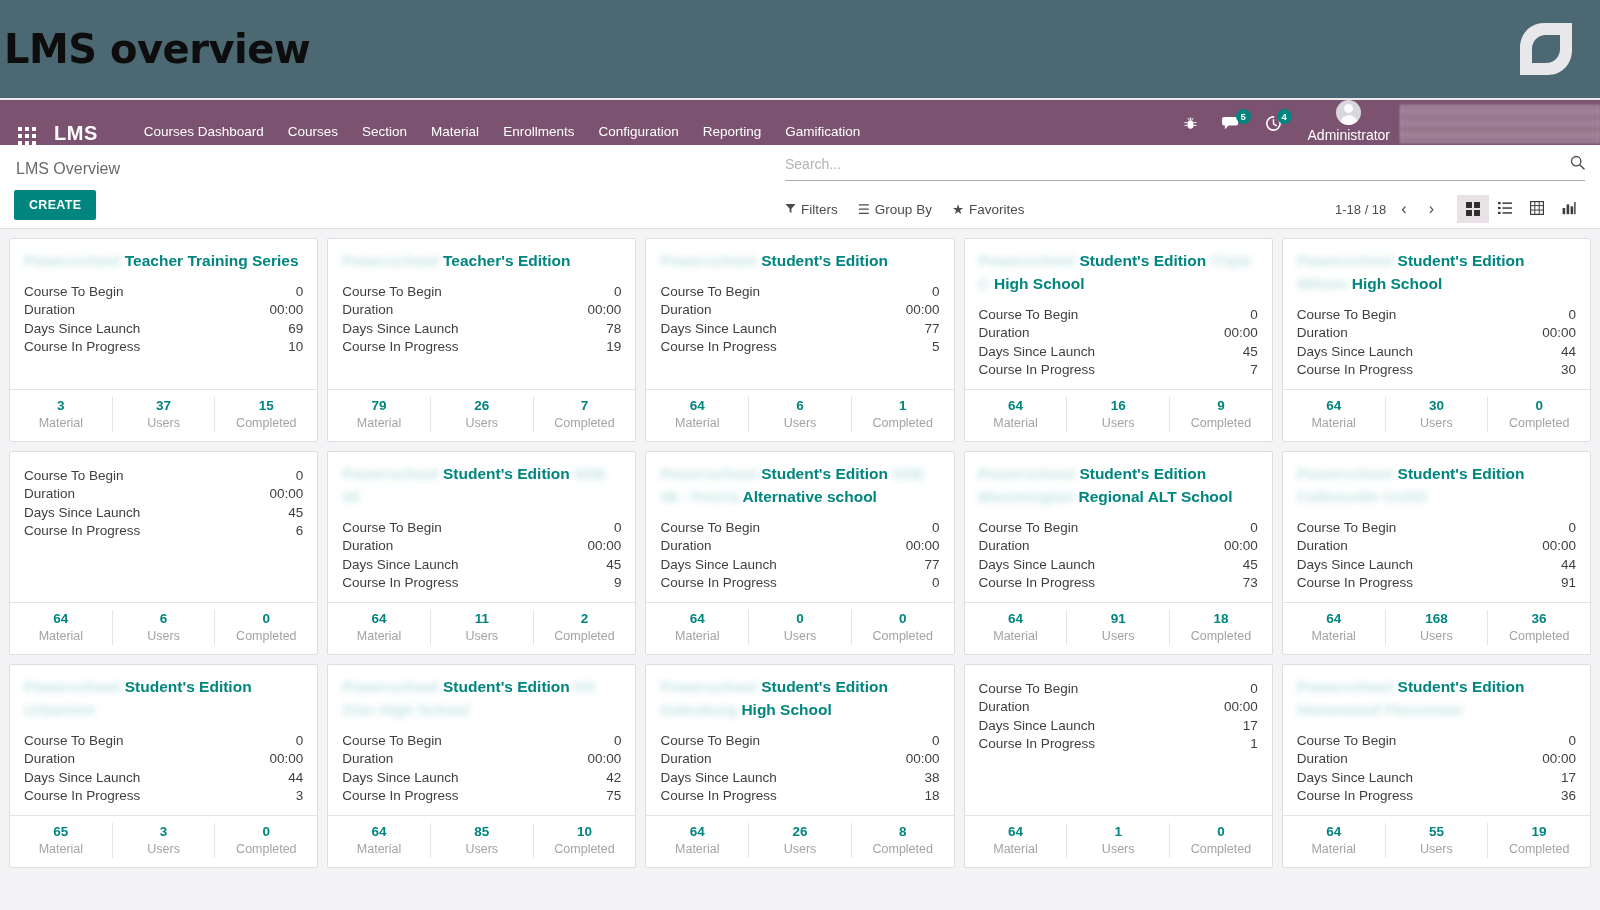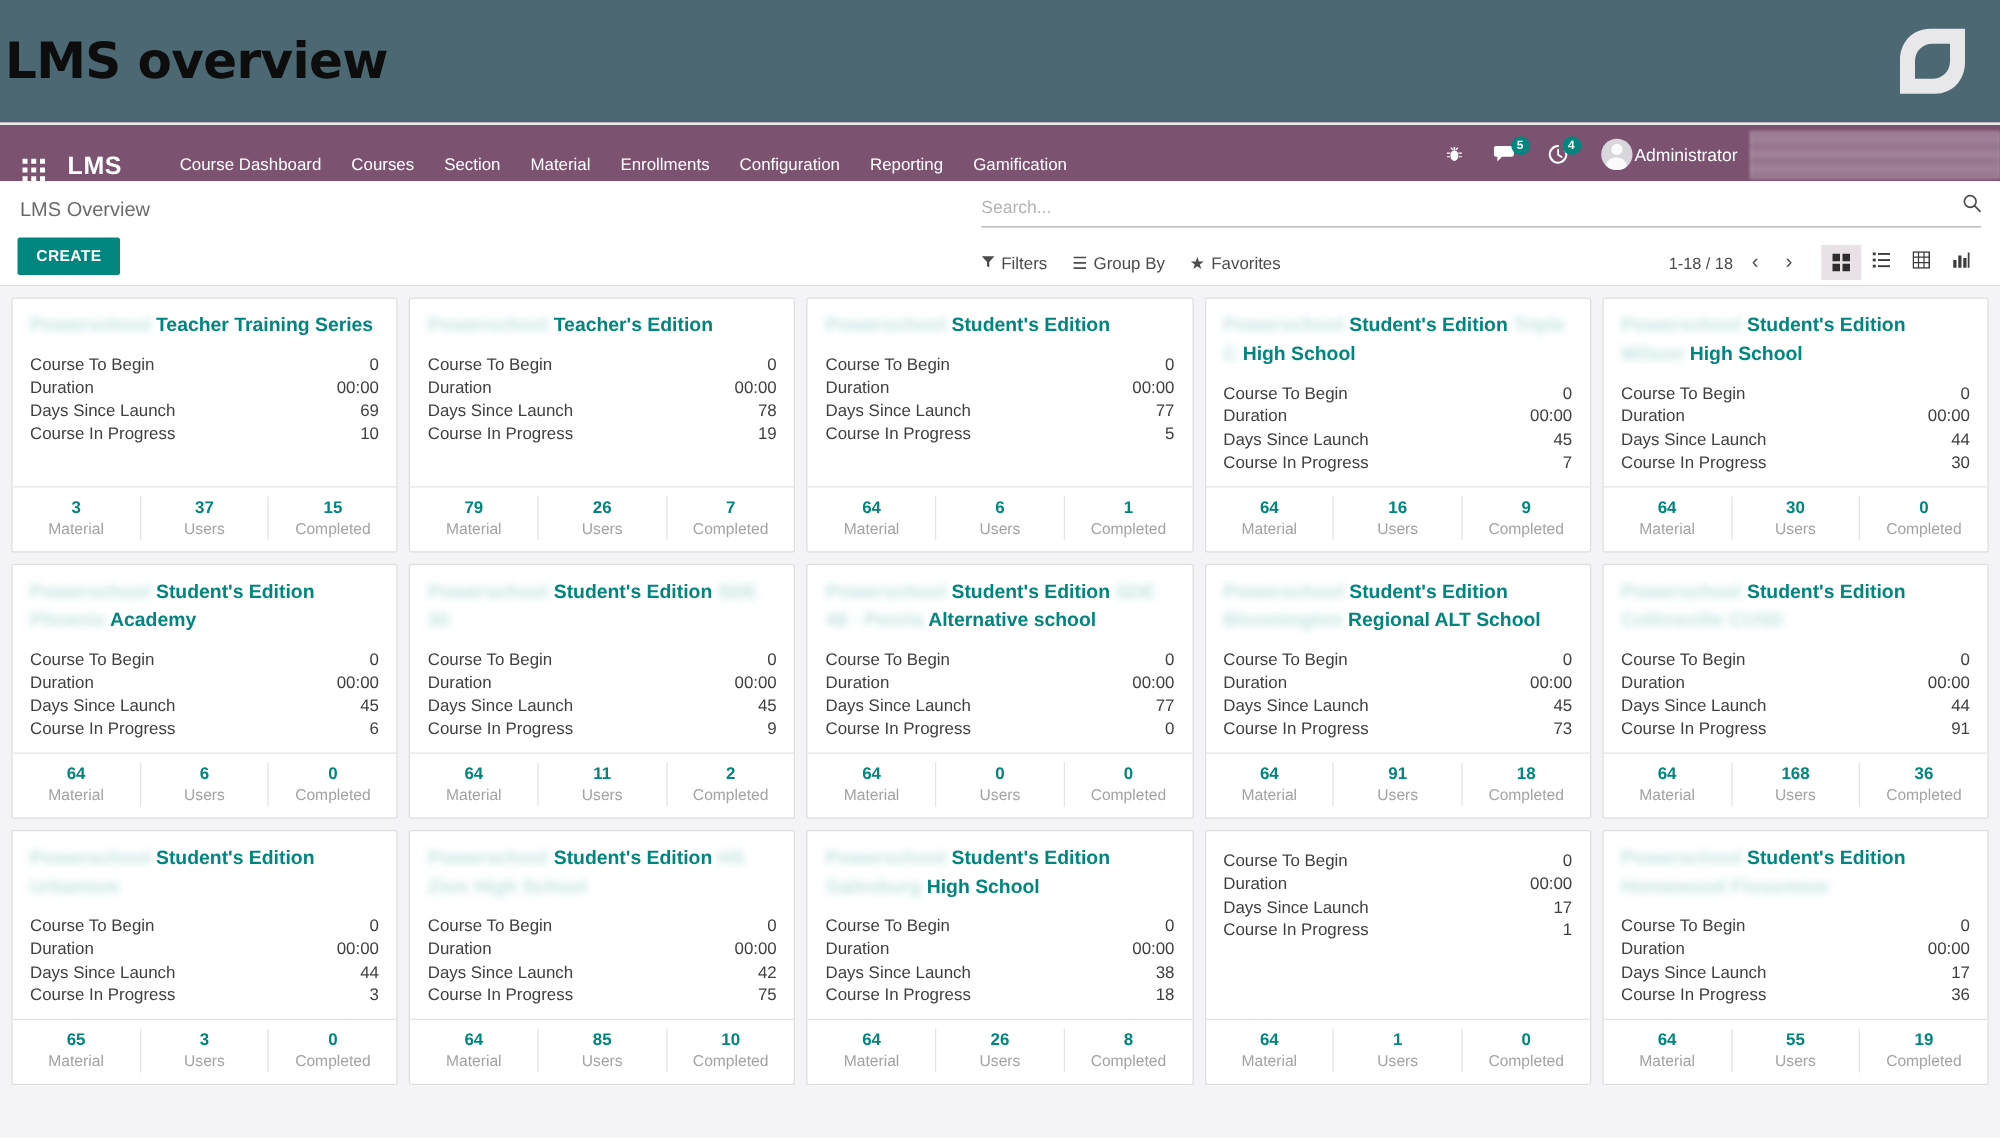--- a/index.html
+++ b/index.html
@@ -101,20 +101,21 @@
     line-height: 15px;
     text-align: center;
     padding: 0 2px;
   }
   .user-menu {
     display: flex;
     align-items: center;
     gap: 2px;
     padding: 0 8px 0 14px;
     height: 47px;
+    flex-direction: column;
   }
   .avatar {
     width: 25px; height: 25px;
     border-radius: 50%;
     background: #d8d8dc;
     overflow: hidden;
     position: relative;
     flex: 0 0 auto;
   }
   .avatar::before {
@@ -332,21 +333,21 @@
       <i></i>
       <i></i>
       <i></i>
       <i></i>
       <i></i>
       <i></i>
       <i></i>
   </div>
   <div class="brand">LMS</div>
   <nav class="menu">
-    <a href="#">Course Dashboard</a>
+    <a href="#">Courses Dashboard</a>
     <a href="#">Courses</a>
     <a href="#">Section</a>
     <a href="#">Material</a>
     <a href="#">Enrollments</a>
     <a href="#">Configuration</a>
     <a href="#">Reporting</a>
     <a href="#">Gamification</a>
   </nav>
 
   <div class="nav-right">
@@ -633,21 +634,20 @@
           <div class="fval">30</div>
           <div class="flabel">Users</div>
         </div>
         <div class="fcell">
           <div class="fval">0</div>
           <div class="flabel">Completed</div>
         </div>
       </div>
     </div>
     <div class="card">
-      <div class="card-title"><span class="blur">Powerschool</span> <span>Student's Edition</span> <span class="blur">Phoenix</span> <span>Academy</span></div>
       <div class="card-stats">
         <div class="stat-line">
           <span>Course To Begin</span>
           <span class="v">0</span>
         </div>
         <div class="stat-line">
           <span>Duration</span>
           <span class="v">00:00</span>
         </div>
         <div class="stat-line">

